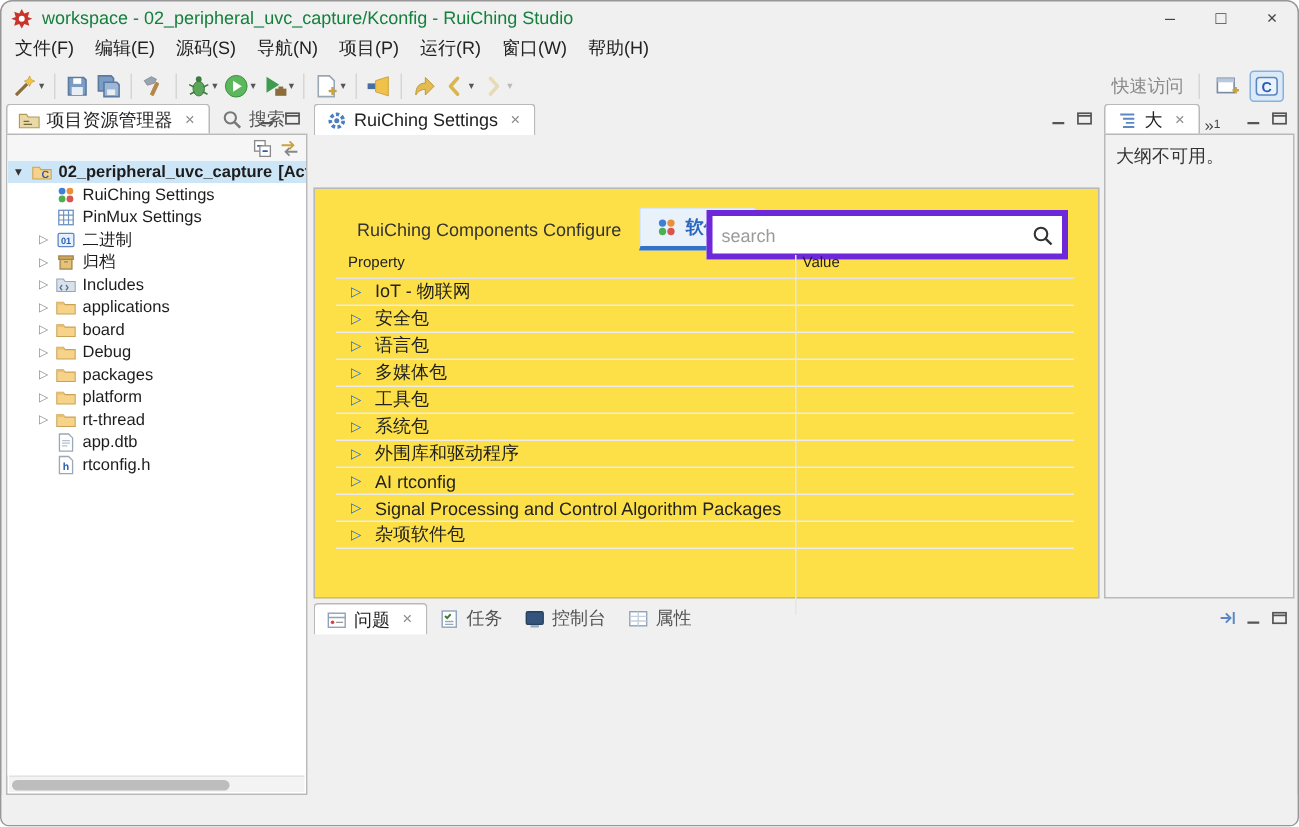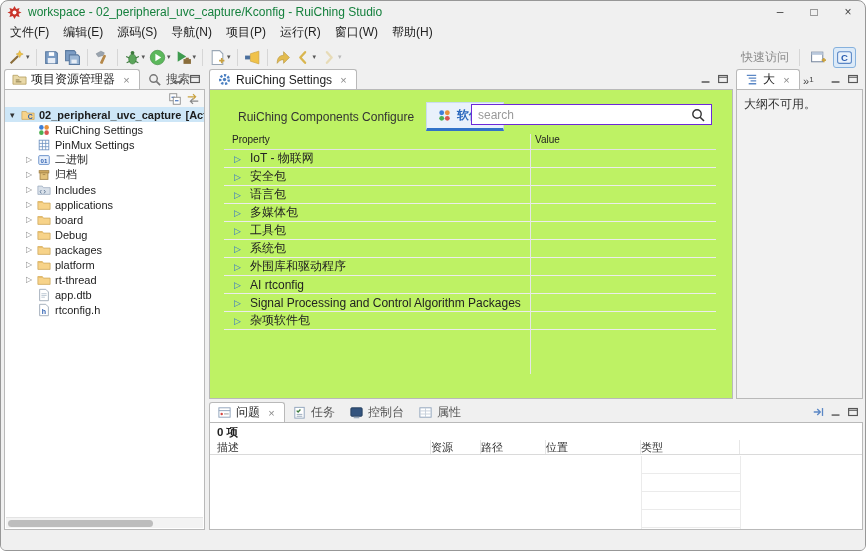--- a/index.html
+++ b/index.html
@@ -31,21 +31,21 @@
   .tb-right{margin-left:auto;display:flex;align-items:center;gap:6px;padding-right:4px;}
   .quick-access{color:#8a8a8a;}
   .persp-active{border:1px solid #86b1dd;background:#dceaf8;border-radius:3px;padding:1px 2px;display:flex;align-items:center;}
 
   
   .panel{position:absolute;}
   .left-panel{left:3px;top:67px;width:201px;height:462px;}
   .editor-panel{left:208px;top:67px;width:524px;height:331px;}
   .right-panel{left:735px;top:67px;width:127px;height:331px;}
   .bottom-panel{left:208px;top:400px;width:654px;height:129px;}
-  .view-tabbar{position:relative;height:22px;display:flex;align-items:center;}
+  .view-tabbar{position:relative;height:22px;display:flex;align-items:flex-end;}
   .vtab{height:21px;display:flex;align-items:center;gap:4px;padding:0 7px;font-size:12px;color:#555;white-space:nowrap;}
   .vtab.active{background:#fff;border:1px solid #b9b9b9;border-bottom:none;border-radius:3px 3px 0 0;color:#222;}
   .vt-ico{width:15px;height:15px;flex:none;}
   .vt-ico svg{width:100%;height:100%;display:block;}
   .vt-close{color:#8a8a8a;font-size:11px;margin-left:2px;width:11px;text-align:center;}
   .vt-minmax{position:absolute;right:3px;top:4px;display:flex;gap:3px;}
   .mm-ico{width:14px;height:14px;display:inline-block;}
   .mm-ico svg{width:100%;height:100%;display:block;}
   .tab-overflow{display:flex;align-items:flex-start;font-size:11px;color:#444;padding:3px 3px 0 3px;}
   .tab-overflow sup{font-size:8px;}
@@ -62,27 +62,27 @@
   .ticon{width:14px;height:14px;flex:none;margin-right:4px;}
   .ticon svg{width:14px;height:14px;display:block;}
   .tlabel{color:#1c1c1c;}
   .tlabel.root{font-weight:bold;}
   .tsuffix{margin-left:4px;font-weight:bold;color:#1c1c1c;}
   .trow.selected{background:#cde6f7;}
   .hscroll{position:absolute;left:1px;right:1px;bottom:1px;height:11px;background:#f3f3f3;border-top:1px solid #e3e3e3;}
   .hthumb{position:absolute;left:2px;top:2px;width:145px;height:7px;background:#bdbdbd;border-radius:4px;}
 
   
-  .editor-body{background:#bef264;}
+  .editor-body{background:#fde047;margin-top:36px;}
   .subtabs{position:absolute;left:18px;top:12px;height:29px;display:flex;align-items:stretch;gap:2px;}
   .subtab{display:flex;align-items:center;padding:0 10px;color:#333;}
   .subtab.active{background:#e9f1fb;border:1px solid #cadcf0;border-bottom:3px solid #3272c8;color:#2a67bd;font-weight:bold;gap:5px;}
   .st-ico{width:15px;height:15px;flex:none;}
   .st-ico svg{width:100%;height:100%;display:block;}
-  .searchbox{position:absolute;left:261px;top:14px;width:241px;height:21px;border:1px solid #6d28d9;background:#fff;display:flex;align-items:center;}
+  .searchbox{position:absolute;left:261px;top:14px;width:241px;height:33px;border:4px solid #6d28d9;background:#fff;display:flex;align-items:center;}
   .searchbox input{flex:1;border:none;outline:none;padding:0 6px;font-size:12px;color:#333;font-family:inherit;background:transparent;min-width:0;}
   .searchbox input::placeholder{color:#9a9a9a;}
   .sb-ico{width:16px;height:16px;margin-right:5px;flex:none;}
   .sb-ico svg{width:100%;height:100%;display:block;}
   .ptable{position:absolute;left:14px;top:44px;width:492px;}
   .pthead{position:relative;height:16px;border-bottom:1px solid #e3e3e3;}
   .pth{position:absolute;top:0;font-size:10px;color:#222;}
   .pth.property{left:8px;}
   .pth.value{left:311px;}
   .prow{display:flex;align-items:center;height:18px;border-bottom:1px solid #ececec;font-size:12px;}
@@ -670,29 +670,16 @@
             </svg>
           </span>
         <span class="mm-ico">
             <svg viewBox="0 0 16 16">
               <rect x="3" y="4" width="10" height="8" fill="none" stroke="#555" stroke-width="1.3"></rect>
               <path d="M3 6h10" stroke="#555" stroke-width="1.3"></path>
             </svg>
           </span>
       </div>
     </div>
-    <div class="view-body problems-body">
-      <div class="pcount">0 项</div>
-      <div class="phrow" id="pheader">
-          <div class="ph ph0">描述</div>
-          <div class="ph ph1">资源</div>
-          <div class="ph ph2">路径</div>
-          <div class="ph ph3">位置</div>
-          <div class="ph ph4">类型</div>
-        </div>
-      <div class="pgrid">
-        <div class="gridstrip"></div>
-      </div>
-    </div>
   </div>
 
   <div class="statusbar"></div>
 </div>
 
 </body></html>

